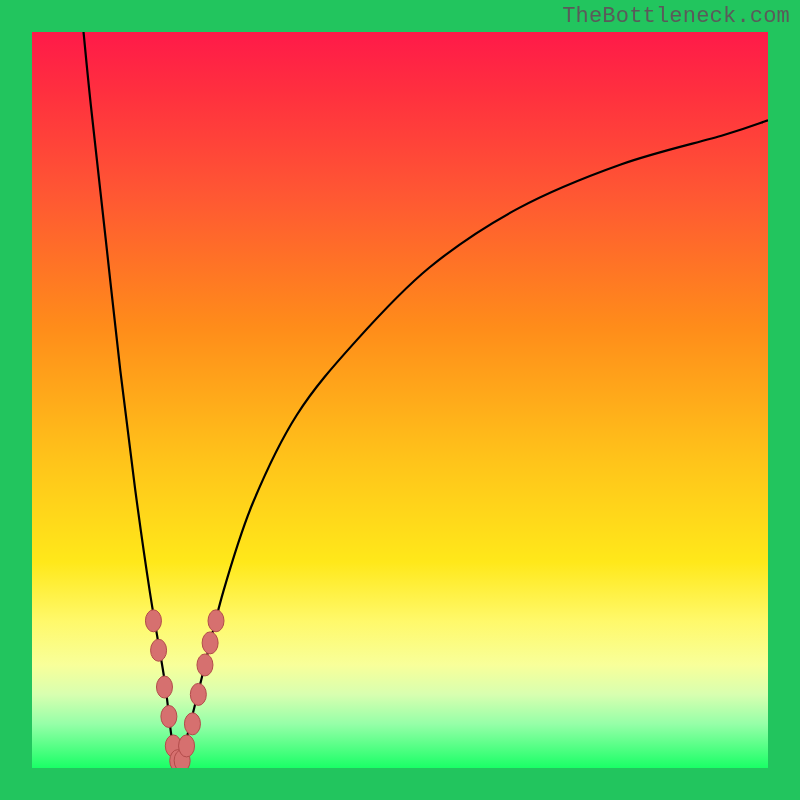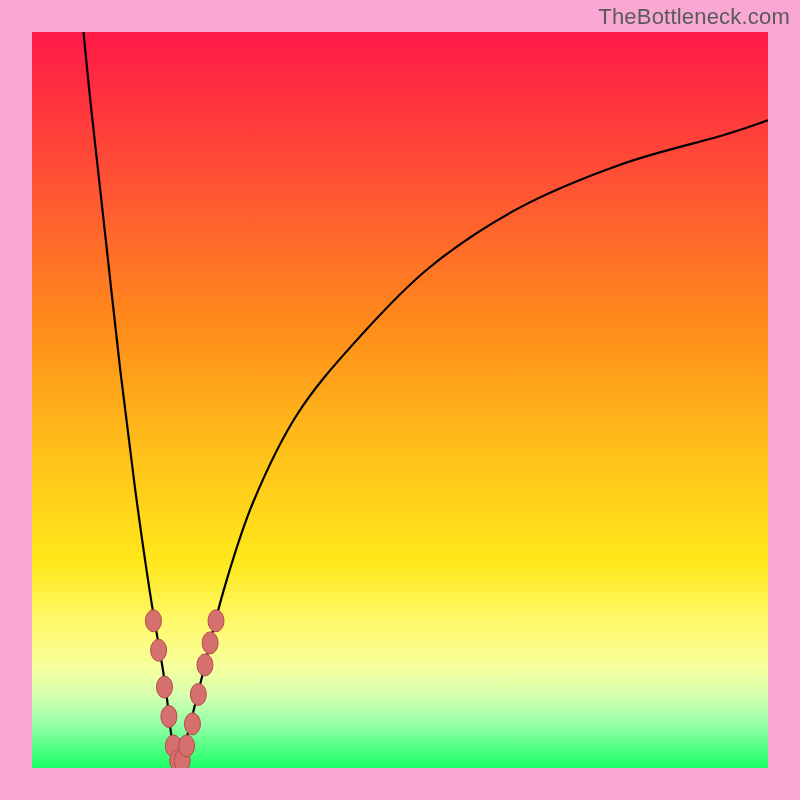--- a/index.html
+++ b/index.html
@@ -8,21 +8,22 @@
     width: 800px;
     height: 800px;
     overflow: hidden;
     background: #000;
     font-family: Arial, Helvetica, sans-serif;
   }
   .frame {
     position: relative;
     width: 800px;
     height: 800px;
-    background: #f9a8d4;
+    background: #22c55e;
+    font-family: Liberation Mono, monospace;
   }
   .plot {
     position: absolute;
     left: 32px;
     top: 32px;
     width: 736px;
     height: 736px;
     
     background: linear-gradient(to bottom,
       #ff1a49 0%,

